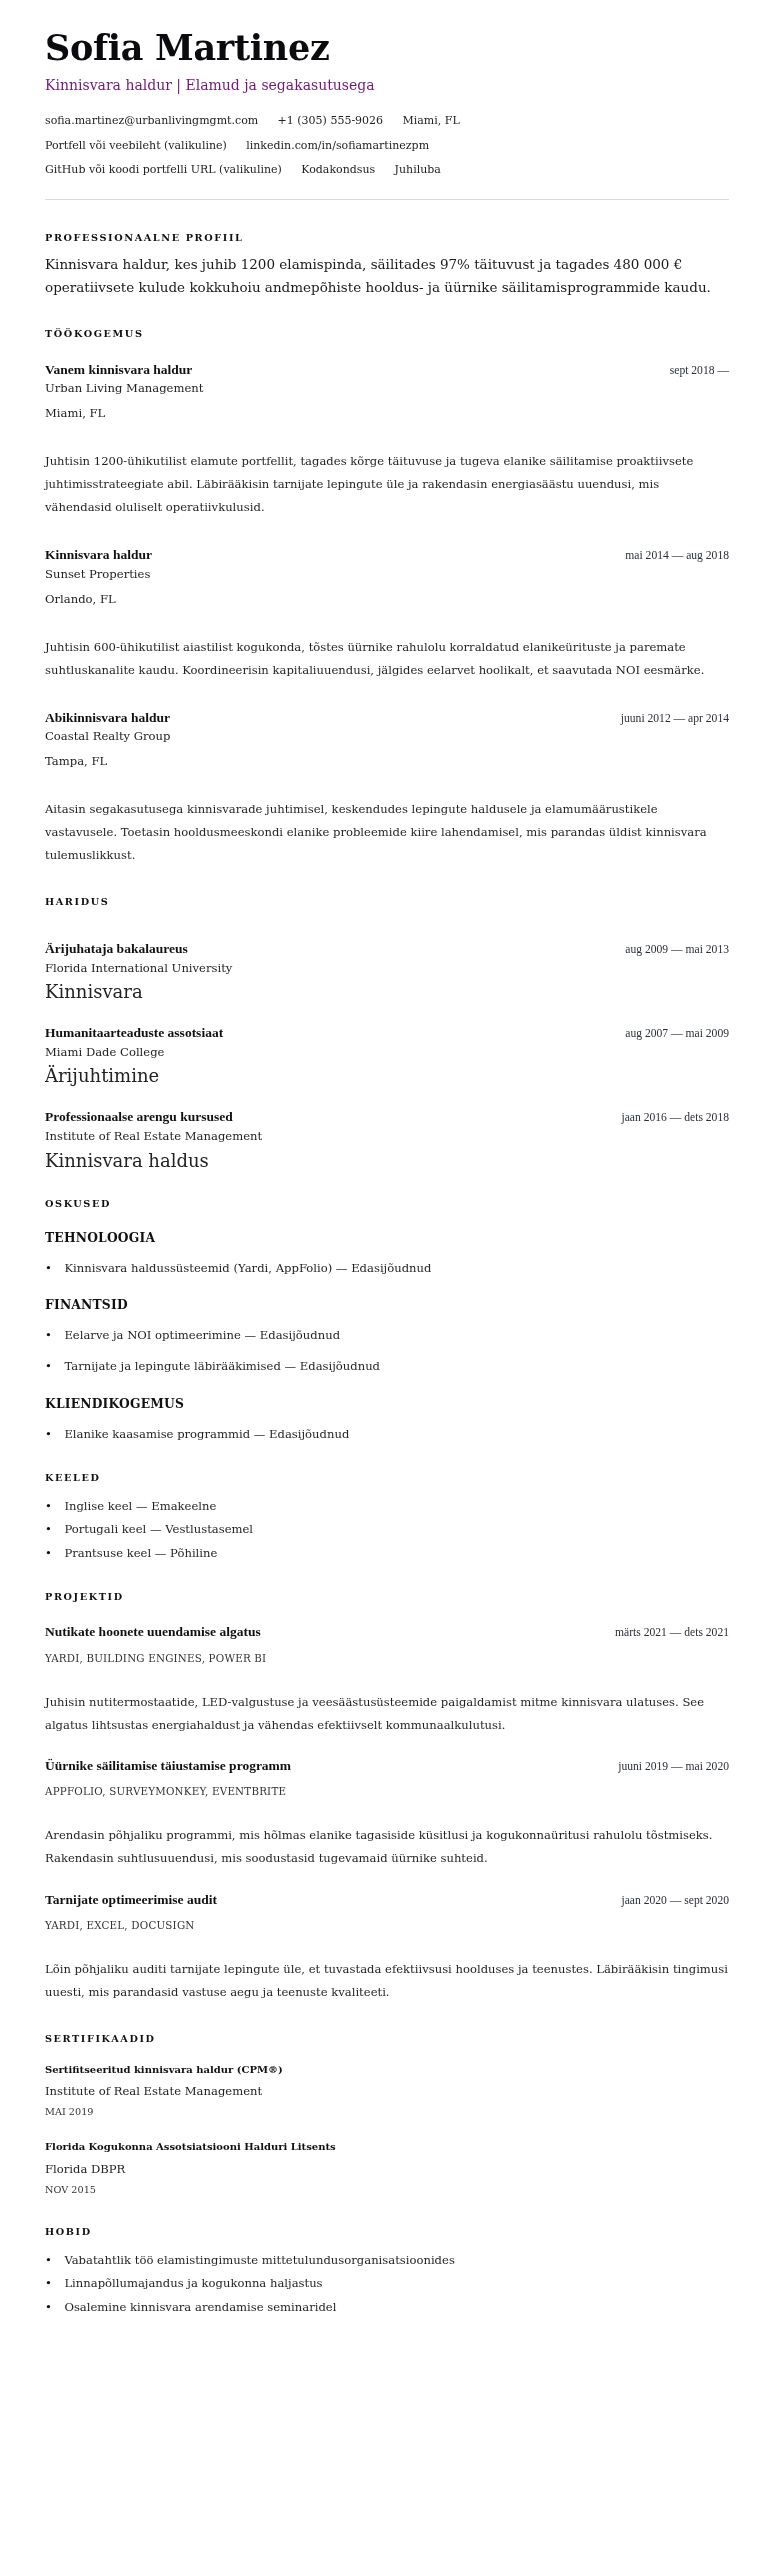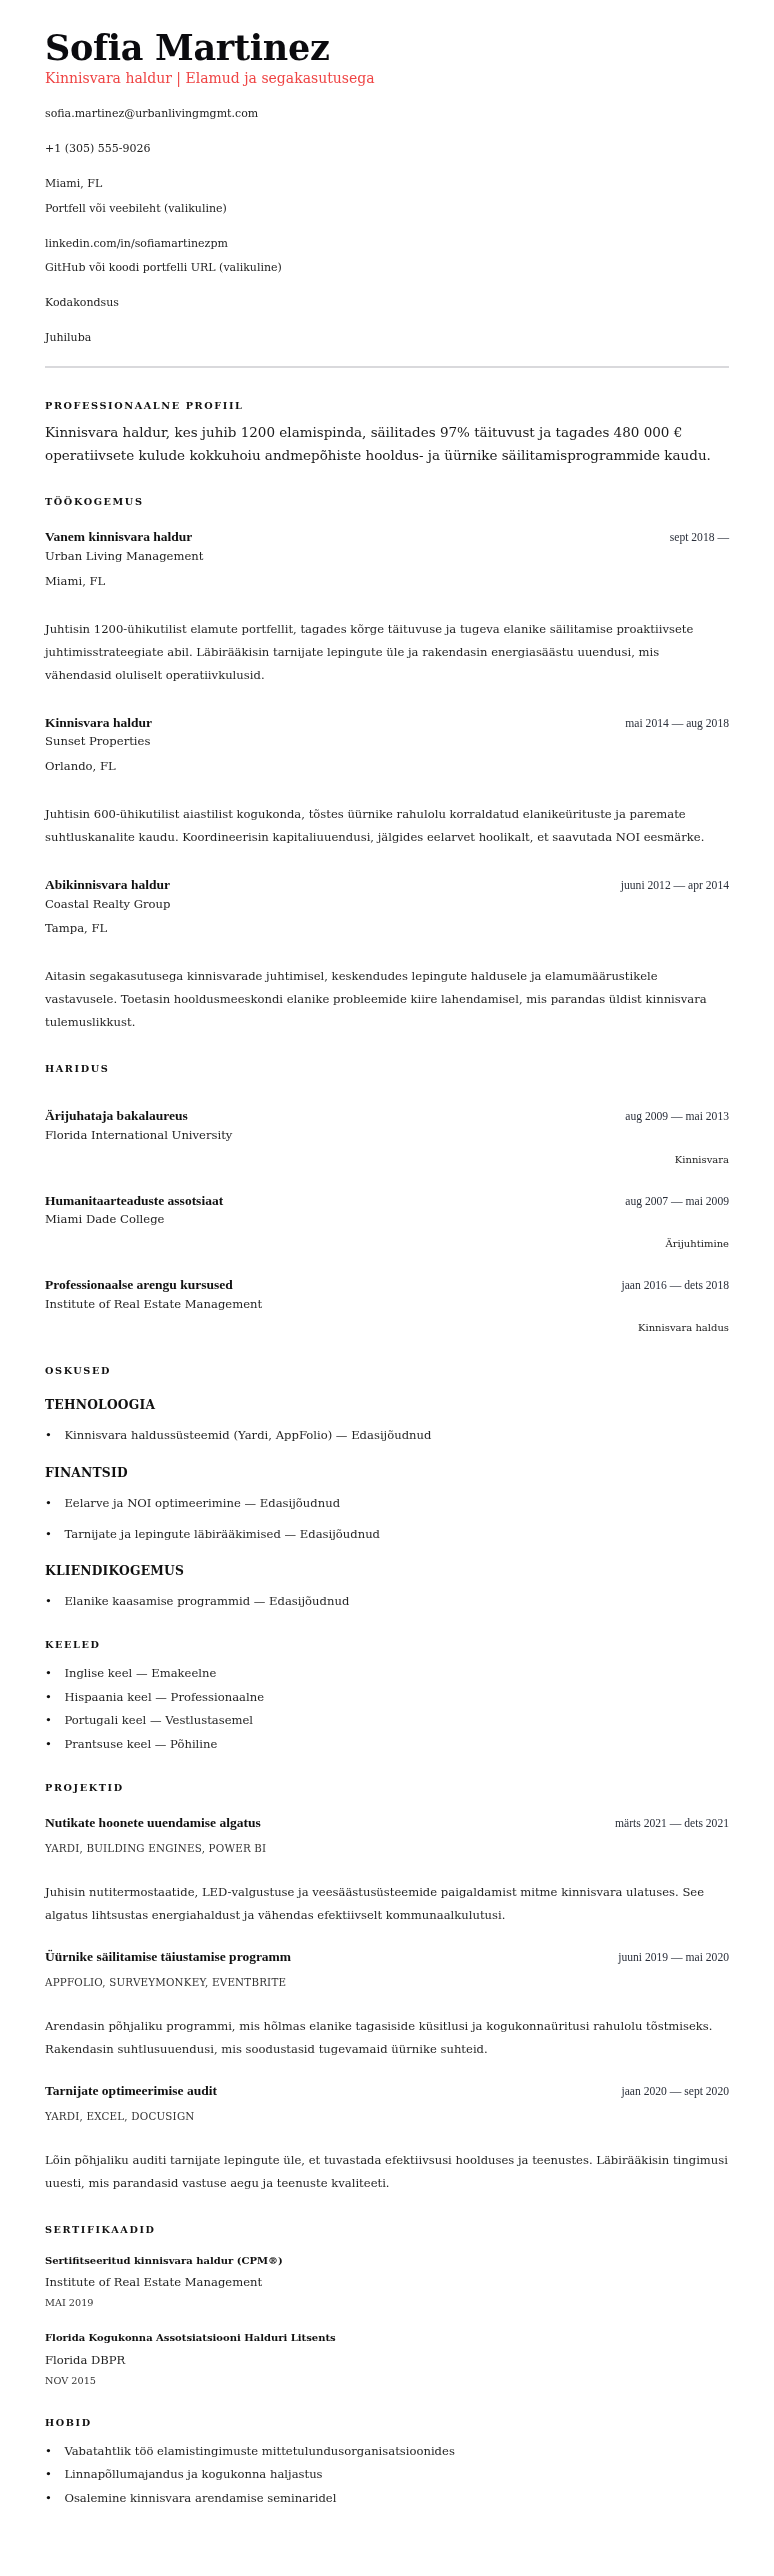--- a/index.html
+++ b/index.html
@@ -7,22 +7,22 @@
     body {
       width: 774px;
       font-family: "DejaVu Serif", serif;
       color: #1f2937;
     }
     .page { padding: 27px 45px 26px 45px; }
     .name {
       font-size: 35px; font-weight: bold; color: #0b0b0f;
       line-height: 41px; letter-spacing: -0.3px;
     }
-    .headline { font-size: 14px; color: #ef4444; margin-top: 1px; line-height: 19.4px; }
-    .contact-row { display: flex; gap: 19.4px; font-size: 11px; color: #222; margin-top: 9px; line-height: 15.5px; flex-direction: column; }
+    .headline { font-size: 14px; color: #701a75; margin-top: 8px; line-height: 19.4px; }
+    .contact-row { display: flex; gap: 19.4px; font-size: 11px; color: #222; margin-top: 9px; line-height: 15.5px; }
     .contact-row.first { margin-top: 18px; }
     .contact-row span { white-space: nowrap; }
     .divider { height: 1.9px; background: #d9d9dc; margin-top: 20.6px; border: 0; }
 
     .section-title {
       font-size: 9.7px; font-weight: bold; letter-spacing: 1.6px;
       color: #111; text-transform: uppercase; line-height: 13px;
     }
     .section { margin-top: 28px; }
     .section.first { margin-top: 31px; }
@@ -34,21 +34,21 @@
     .entry-date { font-size: 11.6px; color: #2a2f3a; white-space: nowrap; line-height: 17px; }
     .entry-org { font-size: 11.6px; color: #222; line-height: 17px; margin-top: 1.3px; }
     .entry-loc { font-size: 11.6px; color: #222; line-height: 17px; margin-top: 7.7px; }
     .entry-desc { font-size: 11.6px; color: #1f1f1f; line-height: 23px; margin-top: 28px; }
 
     .exp-entry { margin-top: 19.4px; }
     .exp-entry + .exp-entry { margin-top: 26px; }
 
     .edu-entry { margin-top: 31px; }
     .edu-entry + .edu-entry { margin-top: 23px; }
-    .edu-field { font-size: 10px; color: #222; line-height: 17px; margin-top: 6.5px; text-align: right; }
+    .edu-field { font-size: 18px; color: #222; line-height: 17px; margin-top: 6.5px; }
 
     .skill-cat { font-size: 12.3px; font-weight: bold; color: #111; margin-top: 19.4px; line-height: 17px; letter-spacing: 0.2px; }
     .skill-cat.first { margin-top: 19.4px; }
     ul.bullets { list-style: none; margin-top: 14px; }
     ul.bullets li { font-size: 11.6px; line-height: 17px; color: #1f1f1f; position: relative; padding-left: 19.4px; }
     ul.bullets li::before { content: "\2022"; position: absolute; left: 0; top: 0; font-size: 11.6px; color: #111; }
     ul.bullets.tight li + li { margin-top: 6.5px; }
 
     .proj-entry { margin-top: 19.4px; }
     .proj-entry + .proj-entry { }
@@ -177,21 +177,20 @@
     <div class="skill-cat">KLIENDIKOGEMUS</div>
     <ul class="bullets">
       <li>Elanike kaasamise programmid — Edasijõudnud</li>
     </ul>
   </section>
 
   <section class="section">
     <h2 class="section-title">Keeled</h2>
     <ul class="bullets tight">
       <li>Inglise keel — Emakeelne</li>
-      <li>Hispaania keel — Professionaalne</li>
       <li>Portugali keel — Vestlustasemel</li>
       <li>Prantsuse keel — Põhiline</li>
     </ul>
   </section>
 
   <section class="section">
     <h2 class="section-title">Projektid</h2>
 
     <div class="entry proj-entry">
       <div class="entry-head">

